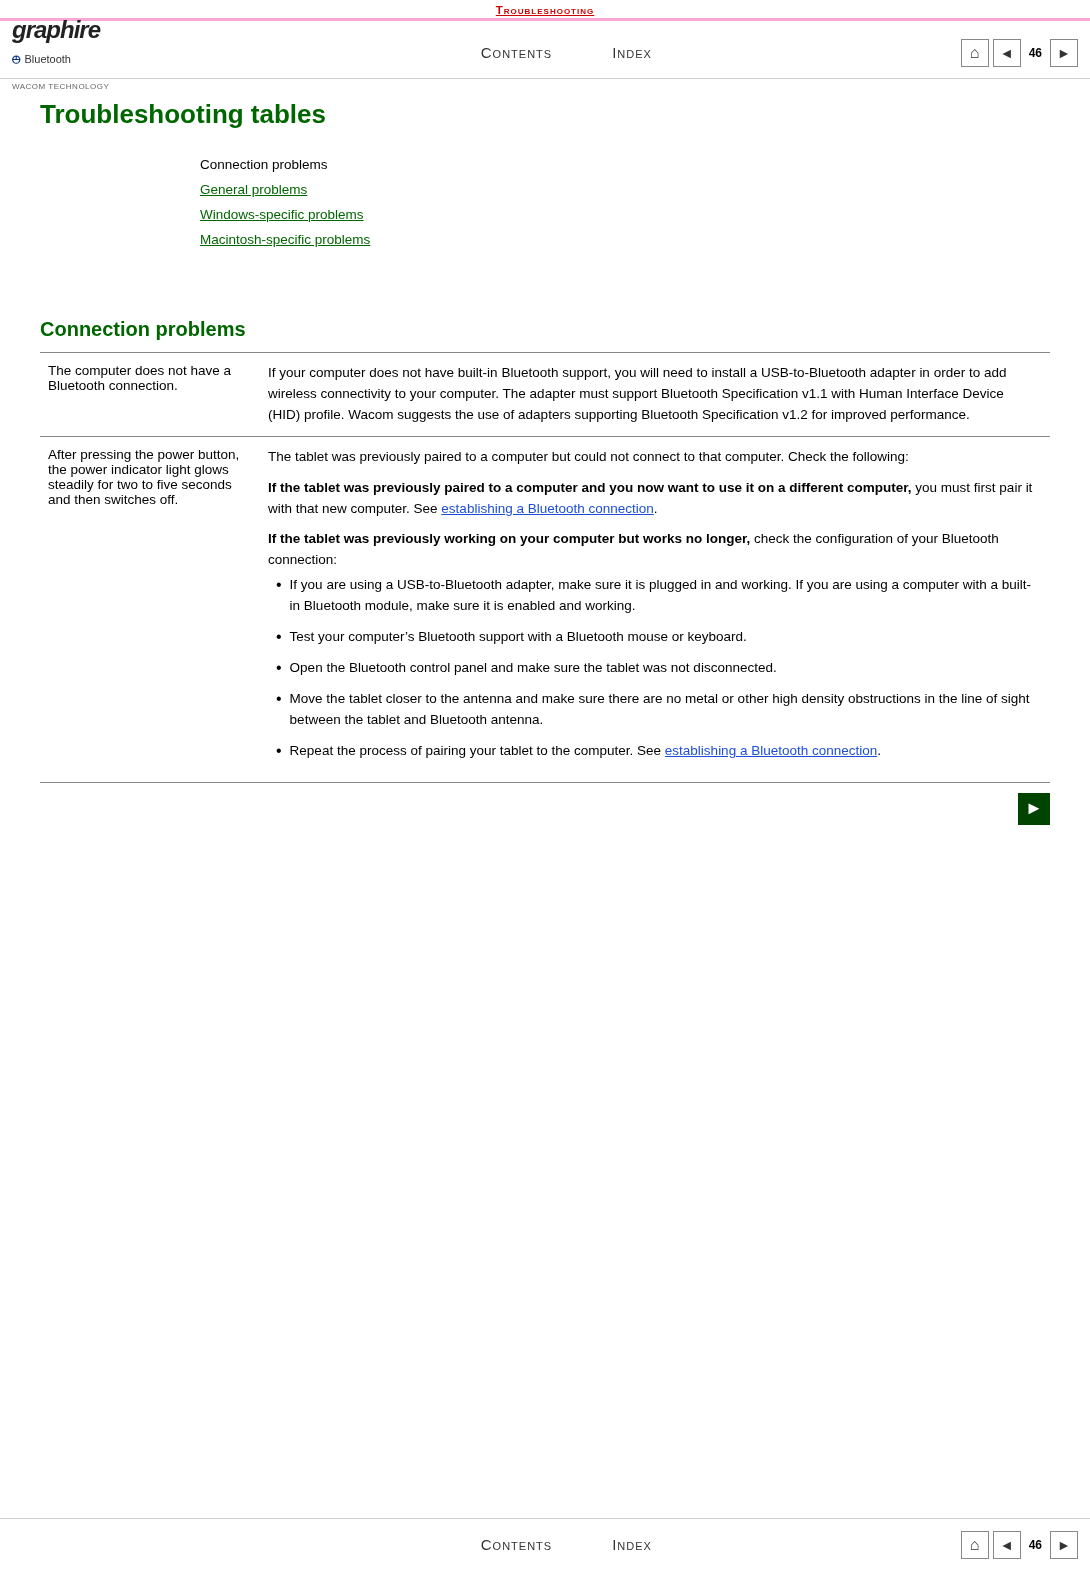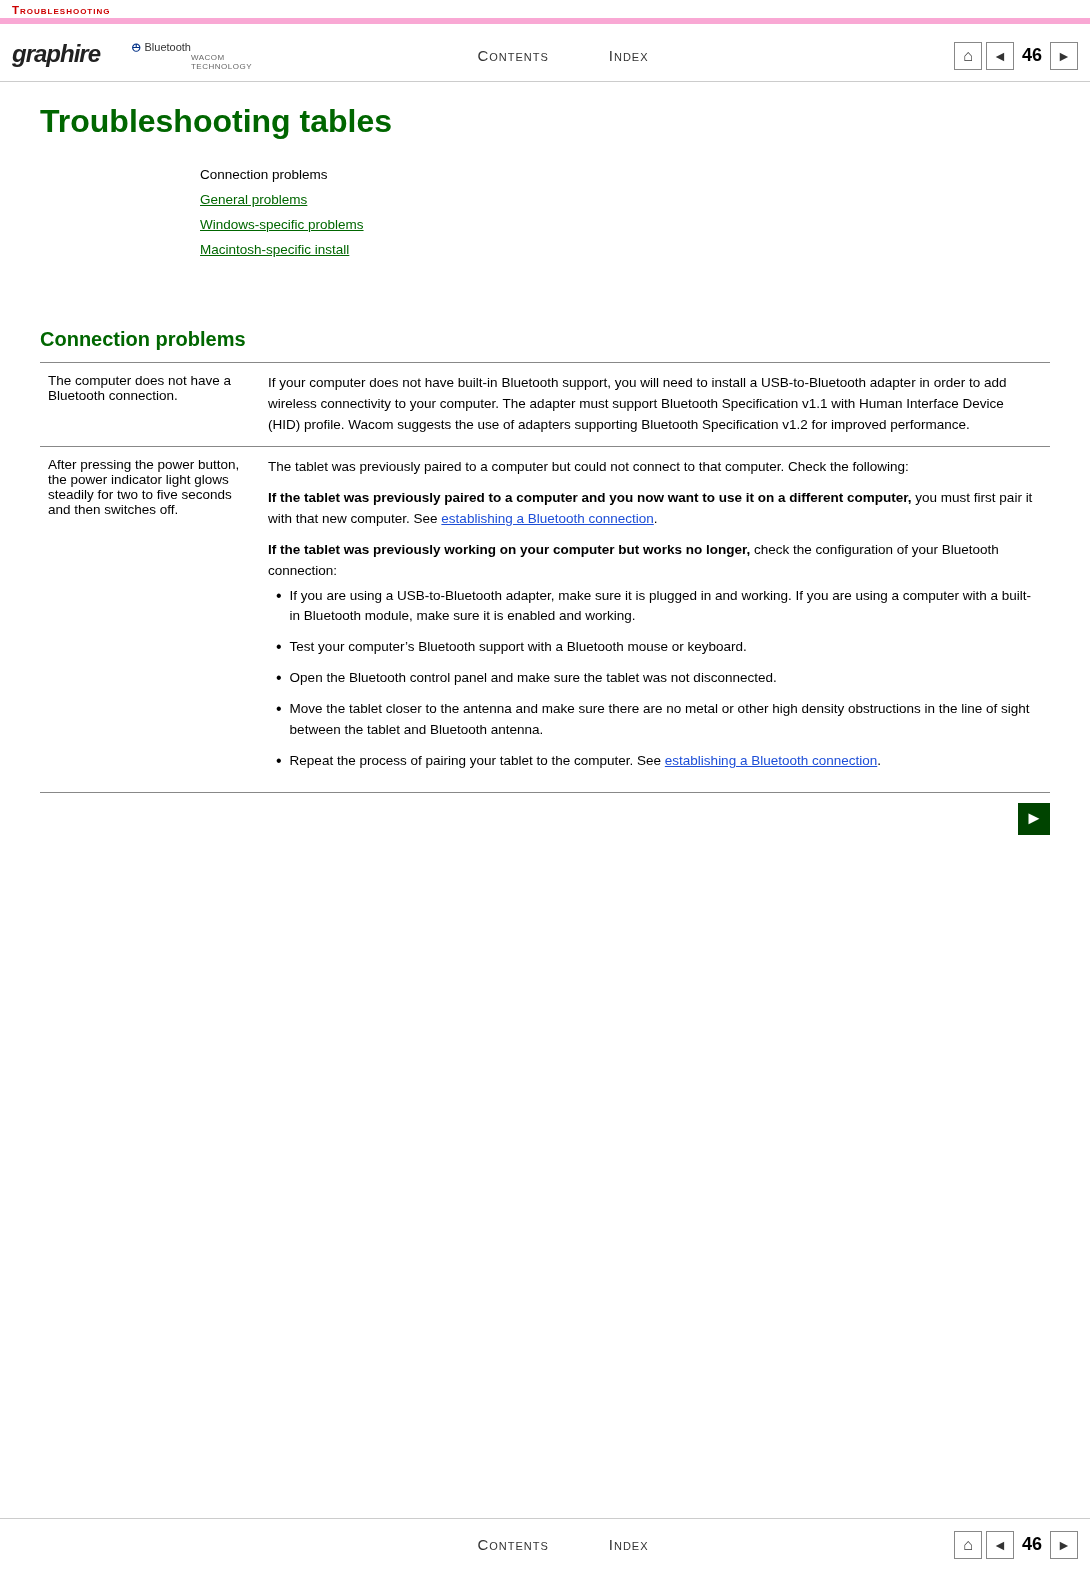--- a/index.html
+++ b/index.html
@@ -17,20 +17,21 @@
     .header {
       display: flex;
       align-items: center;
       justify-content: space-between;
       padding: 6px 12px 0 12px;
       border-bottom: 1px solid #ccc;
       height: 58px;
     }
     .logo-area {
       display: flex;
+      flex-direction: column;
       align-items: flex-start;
       width: 160px;
     }
     .logo-graphire {
       font-size: 22px;
       font-weight: bold;
       color: #000;
       font-style: italic;
       letter-spacing: -1px;
     }
@@ -75,45 +76,46 @@
       border: 1px solid #888;
       display: flex;
       align-items: center;
       justify-content: center;
       cursor: pointer;
       font-size: 14px;
       color: #333;
     }
     .ctrl-btn.home { font-size: 16px; }
     .page-num {
-      font-size: 18px;
+      font-size: 12px;
       font-weight: bold;
       margin: 0 4px;
     }
 
     
     .top-breadcrumb {
-      text-align: left;
+      text-align: center;
       padding: 4px 12px 2px 12px;
       font-size: 11.5px;
       font-variant: small-caps;
       letter-spacing: 1px;
       color: #c00;
       font-weight: bold;
-      border-bottom: 6px solid #f9a8d4;
+      border-bottom: 3px solid #f9a8d4;
+      text-decoration: underline;
     }
 
     
     .main-content {
       padding: 20px 40px 20px 40px;
     }
 
     
     .page-title {
-      font-size: 32px;
+      font-size: 26px;
       font-weight: bold;
       color: #006600;
       margin-bottom: 12px;
       line-height: 1.2;
     }
 
     .intro-text {
       font-size: 13.5px;
       line-height: 1.55;
       margin-bottom: 8px;
@@ -286,21 +288,21 @@
 
 <div class="main-content">
 
   <h1 class="page-title">Troubleshooting tables</h1>
 
 
   <div class="toc-section">
     <span class="toc-plain">Connection problems</span>
     <span class="toc-link">General problems</span>
     <span class="toc-link">Windows-specific problems</span>
-    <span class="toc-link">Macintosh-specific install</span>
+    <span class="toc-link">Macintosh-specific problems</span>
   </div>
 
   <div class="spacer"></div>
 
   <h2 class="section-heading">Connection problems</h2>
 
   <table class="problems-table">
 
     <tbody>
         <tr>

